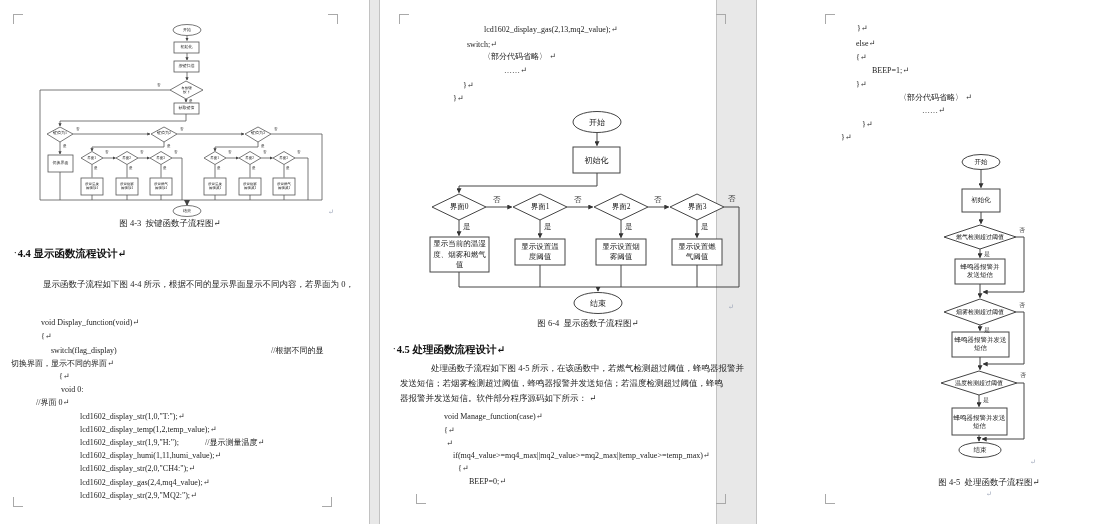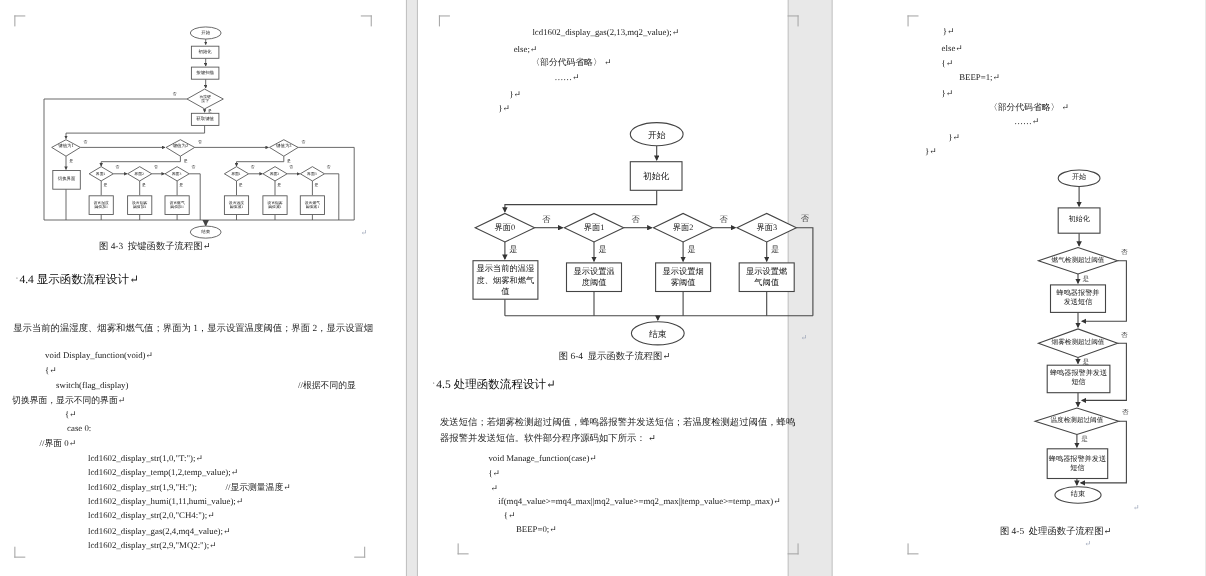--- a/index.html
+++ b/index.html
@@ -4,25 +4,25 @@
 <style>
   html,body{margin:0;padding:0;background:#fff;}
   .stage{position:relative;width:1096px;height:524px;background:#e8e8e8;overflow:hidden;
          font-family:"Liberation Serif","DejaVu Serif",serif;color:#1c1c1c;}
   .page{position:absolute;top:0;height:524px;background:#fff;box-shadow:0 0 0 1px #c2c2c2;}
   .cm{position:absolute;width:9px;height:9px;border:0 solid #a9a9a9;}
   .cm.tl{border-top-width:1px;border-left-width:1px}
   .cm.tr{border-top-width:1px;border-right-width:1px}
   .cm.bl{border-bottom-width:1px;border-left-width:1px}
   .cm.br{border-bottom-width:1px;border-right-width:1px}
-  .hd{position:absolute;font-weight:normal;font-size:10.5px;white-space:pre;color:#111;}
+  .hd{position:absolute;font-weight:bold;font-size:10.5px;white-space:pre;color:#111;}
   .blt{font-size:8px;color:#444;margin-right:1px;vertical-align:2px;}
   .bl{position:absolute;font-size:8.5px;white-space:pre;color:#1e1e1e;}
   .cl{position:absolute;font-size:8px;line-height:10px;white-space:pre;color:#222;}
-  .cap{position:absolute;font-size:8.5px;text-align:left;white-space:pre;color:#1e1e1e;}
+  .cap{position:absolute;font-size:8.5px;text-align:center;white-space:pre;color:#1e1e1e;}
   .pm{position:absolute;font-size:7px;color:#98a1b5;}
   .fl{position:absolute;display:flex;align-items:center;justify-content:center;
       text-align:center;white-space:pre-line;color:#151515;}
   .f8{font-size:8px;line-height:9px;}
   .f75{font-size:7.5px;line-height:10.5px;}
   .f65{font-size:6.5px;line-height:8px;}
   .f6{font-size:6px;line-height:7px;}
   .f4{font-size:4px;line-height:4.5px;}
   .f35{font-size:3.5px;line-height:4px;}
   .yn{position:absolute;color:#333;}
@@ -151,47 +151,47 @@
     <span class="yn f35" style="left:94px;top:166px">是</span>
     <span class="yn f35" style="left:129px;top:166px">是</span>
     <span class="yn f35" style="left:163px;top:166px">是</span>
     <span class="yn f35" style="left:217px;top:166px">是</span>
     <span class="yn f35" style="left:252px;top:166px">是</span>
     <span class="yn f35" style="left:286px;top:166px">是</span>
     <span class="pm" style="left:328px;top:208px">↵</span>
     <div class="cap" style="left:90px;top:218px;width:160px">图 4-3  按键函数子流程图↵</div>
 
     <div class="hd" style="left:14px;top:247px"><span class="blt">·</span><span>4.4 显示函数流程设计↵</span></div>
-    <div class="bl" style="left:12px;top:293px">显示当前的温湿度、烟雾和燃气值；界面为 1，显示设置温度阈值；界面 2，显示设置烟</div>
+    <div class="bl" style="left:43px;top:279px">显示函数子流程如下图 4-4 所示，根据不同的显示界面显示不同内容，若界面为 0，</div>
     <div class="cl" style="left:41px;top:318px">void Display_function(void)↵</div>
     <div class="cl" style="left:41px;top:332px">{↵</div>
     <div class="cl" style="left:51px;top:346px">switch(flag_display)</div>
     <div class="cl" style="left:271px;top:346px">//根据不同的显</div>
     <div class="cl" style="left:11px;top:359px">切换界面，显示不同的界面↵</div>
     <div class="cl" style="left:59px;top:372px">{↵</div>
-    <div class="cl" style="left:61px;top:385px">case 0:</div>
+    <div class="cl" style="left:61px;top:385px">void 0:</div>
     <div class="cl" style="left:36px;top:398px">//界面 0↵</div>
     <div class="cl" style="left:80px;top:412px">lcd1602_display_str(1,0,"T:");↵</div>
     <div class="cl" style="left:80px;top:425px">lcd1602_display_temp(1,2,temp_value);↵</div>
     <div class="cl" style="left:80px;top:438px">lcd1602_display_str(1,9,"H:");</div>
     <div class="cl" style="left:205px;top:438px">//显示测量温度↵</div>
     <div class="cl" style="left:80px;top:451px">lcd1602_display_humi(1,11,humi_value);↵</div>
     <div class="cl" style="left:80px;top:464px">lcd1602_display_str(2,0,"CH4:");↵</div>
     <div class="cl" style="left:80px;top:478px">lcd1602_display_gas(2,4,mq4_value);↵</div>
     <div class="cl" style="left:80px;top:491px">lcd1602_display_str(2,9,"MQ2:");↵</div>
   </div>
 
   <div class="page" style="left:380px;width:336px">
     <div class="cm tl" style="left:19px;top:14px"></div>
     <div class="cm tr" style="left:336px;top:14px"></div>
     <div class="cm bl" style="left:36px;top:494px"></div>
     <div class="cm br" style="left:336px;top:494px"></div>
 
     <div class="cl" style="left:104px;top:25px">lcd1602_display_gas(2,13,mq2_value);↵</div>
-    <div class="cl" style="left:87px;top:40px">else;↵</div>
+    <div class="cl" style="left:87px;top:40px">switch;↵</div>
     <div class="cl" style="left:103px;top:52px">〈部分代码省略〉 ↵</div>
     <div class="cl" style="left:124px;top:66px">……↵</div>
     <div class="cl" style="left:83px;top:81px">}↵</div>
     <div class="cl" style="left:73px;top:94px">}↵</div>
 
     <svg class="fc" width="366" height="524">
       <defs>
         <marker id="a2" markerWidth="5" markerHeight="5" refX="4.2" refY="2.5" orient="auto">
           <path d="M0,0 L5,2.5 L0,5 z" fill="#333"></path>
         </marker>
@@ -249,20 +249,21 @@
     <span class="yn f75" style="left:274px;top:195px">否</span>
     <span class="yn f75" style="left:348px;top:194px">否</span>
     <span class="yn f75" style="left:83px;top:222px">是</span>
     <span class="yn f75" style="left:164px;top:222px">是</span>
     <span class="yn f75" style="left:245px;top:222px">是</span>
     <span class="yn f75" style="left:321px;top:222px">是</span>
     <span class="pm" style="left:348px;top:303px">↵</span>
     <div class="cap" style="left:128px;top:318px;width:160px">图 6-4  显示函数子流程图↵</div>
 
     <div class="hd" style="left:13px;top:343px"><span class="blt">·</span><span>4.5 处理函数流程设计↵</span></div>
+    <div class="bl" style="left:51px;top:363px">处理函数子流程如下图 4-5 所示，在该函数中，若燃气检测超过阈值，蜂鸣器报警并</div>
     <div class="bl" style="left:20px;top:378px">发送短信；若烟雾检测超过阈值，蜂鸣器报警并发送短信；若温度检测超过阈值，蜂鸣</div>
     <div class="bl" style="left:20px;top:393px">器报警并发送短信。软件部分程序源码如下所示： ↵</div>
     <div class="cl" style="left:64px;top:412px">void Manage_function(case)↵</div>
     <div class="cl" style="left:64px;top:426px">{↵</div>
     <div class="cl" style="left:66px;top:439px">↵</div>
     <div class="cl" style="left:73px;top:451px">if(mq4_value&gt;=mq4_max||mq2_value&gt;=mq2_max||temp_value&gt;=temp_max)↵</div>
     <div class="cl" style="left:78px;top:464px">{↵</div>
     <div class="cl" style="left:89px;top:477px">BEEP=0;↵</div>
   </div>
 

